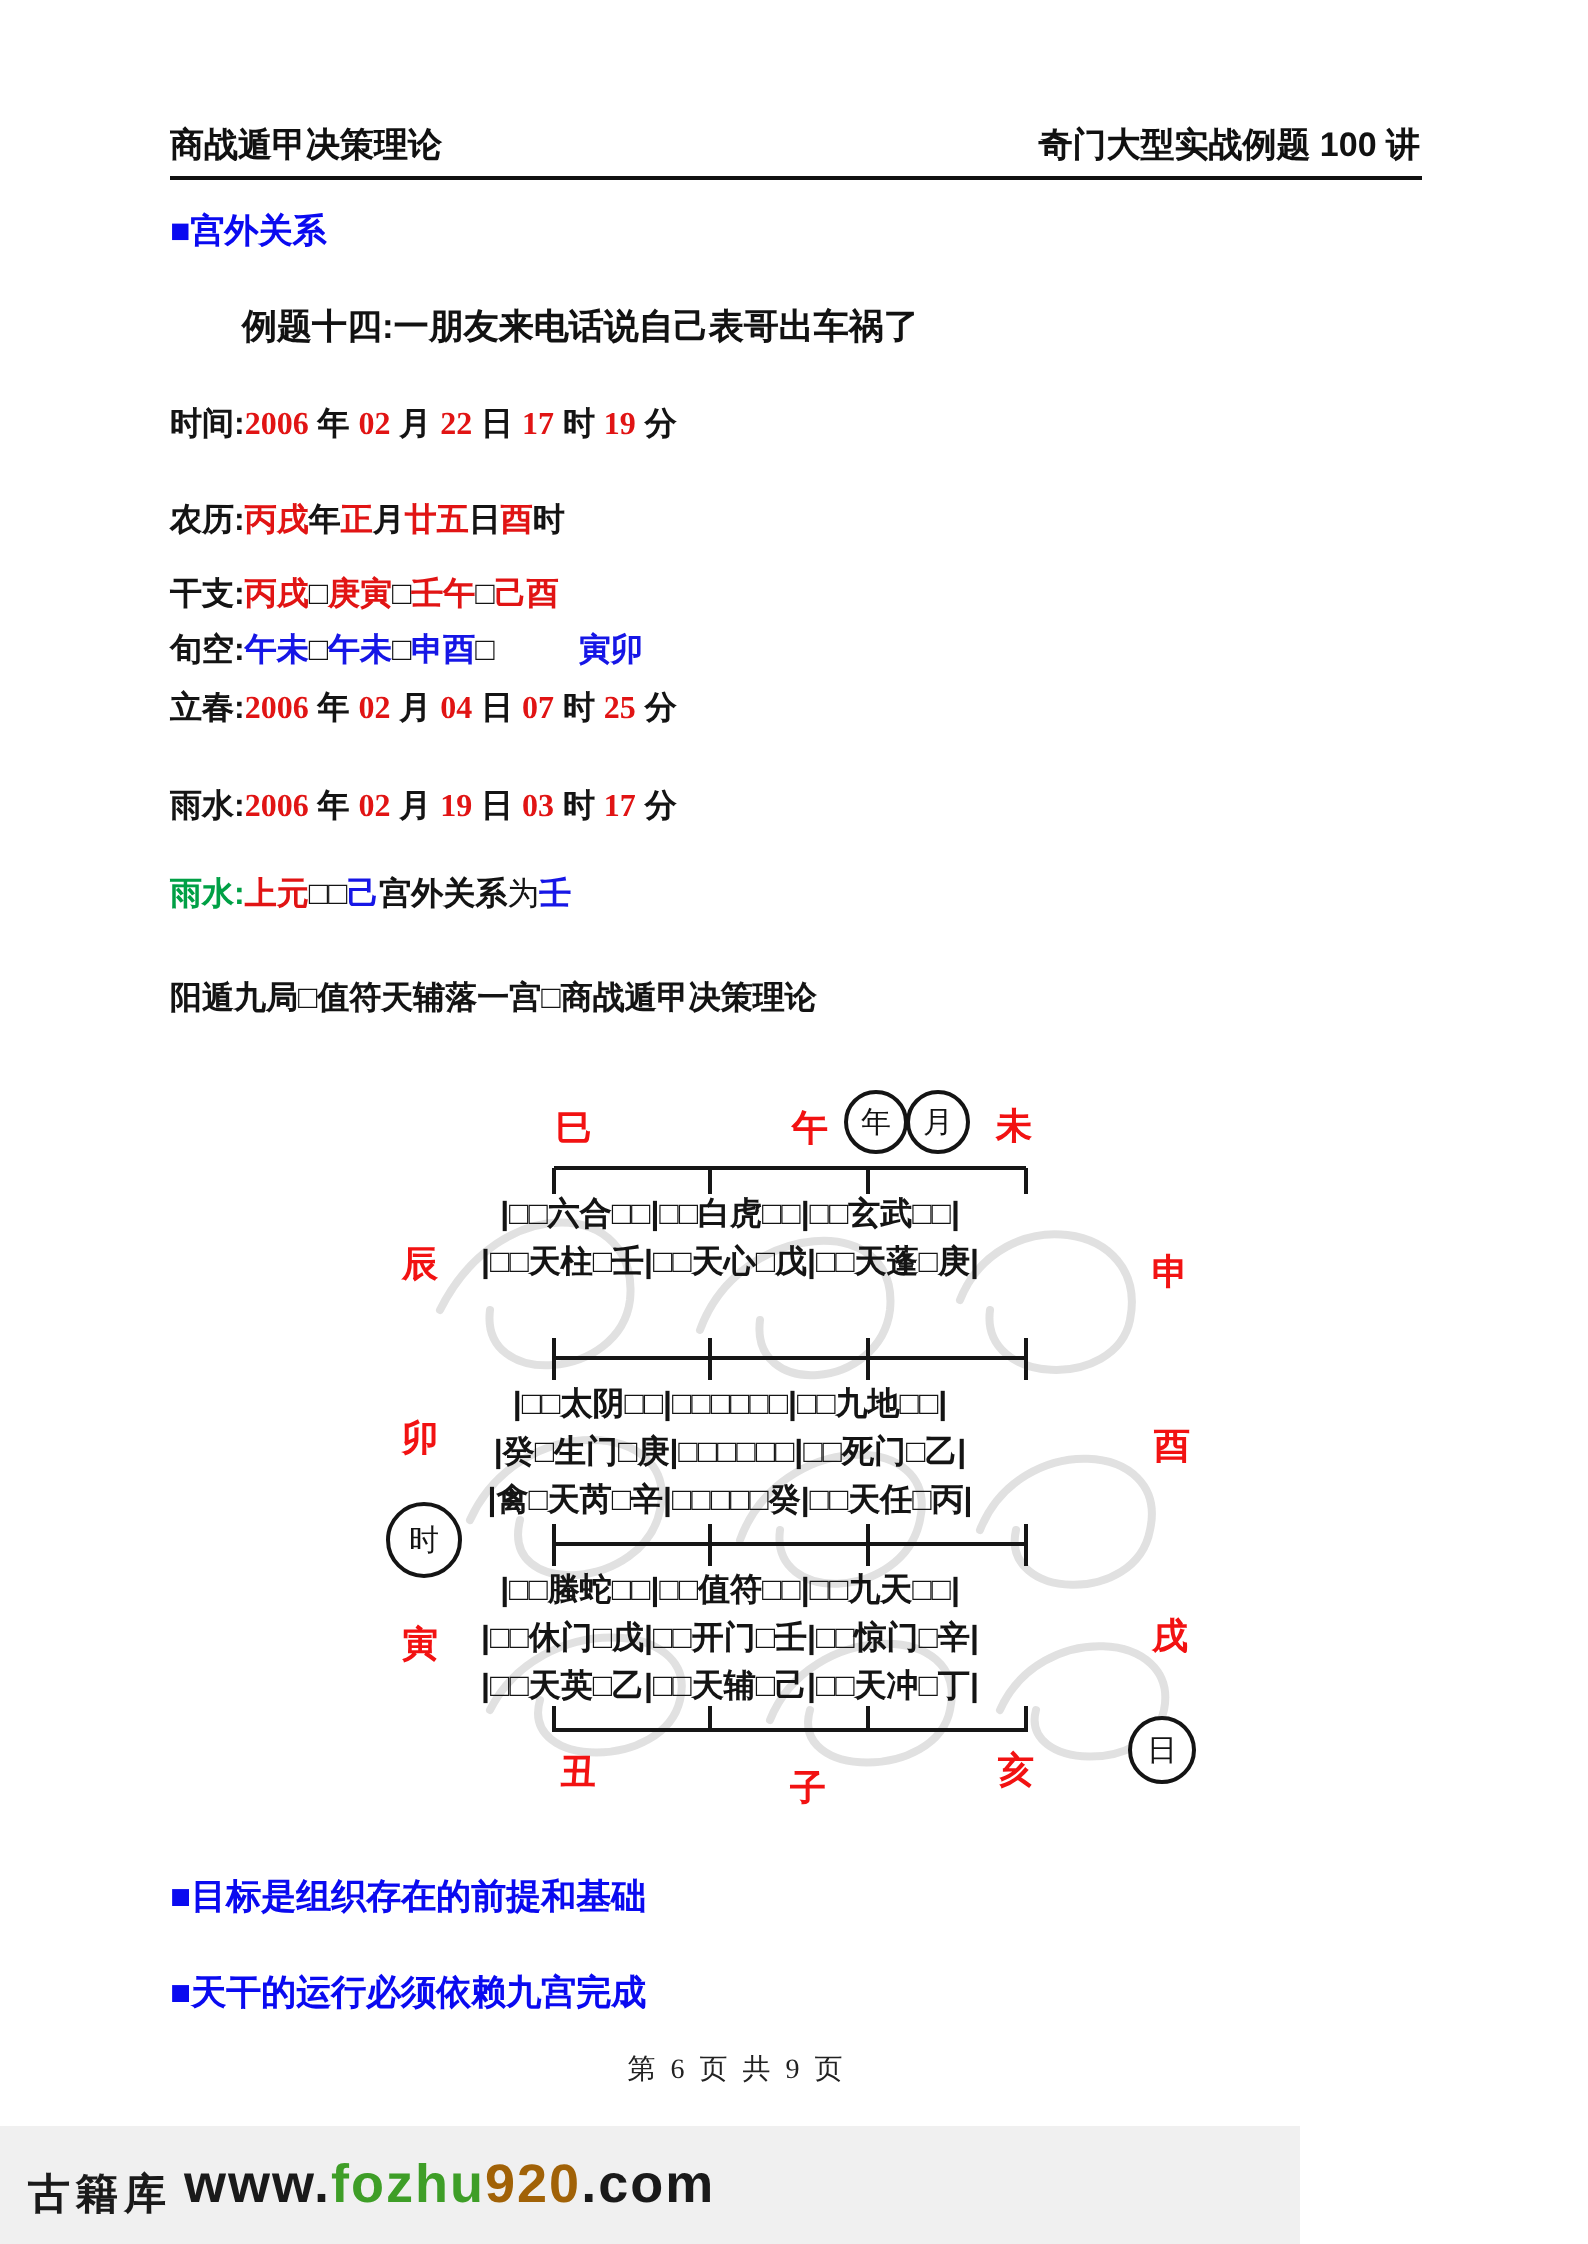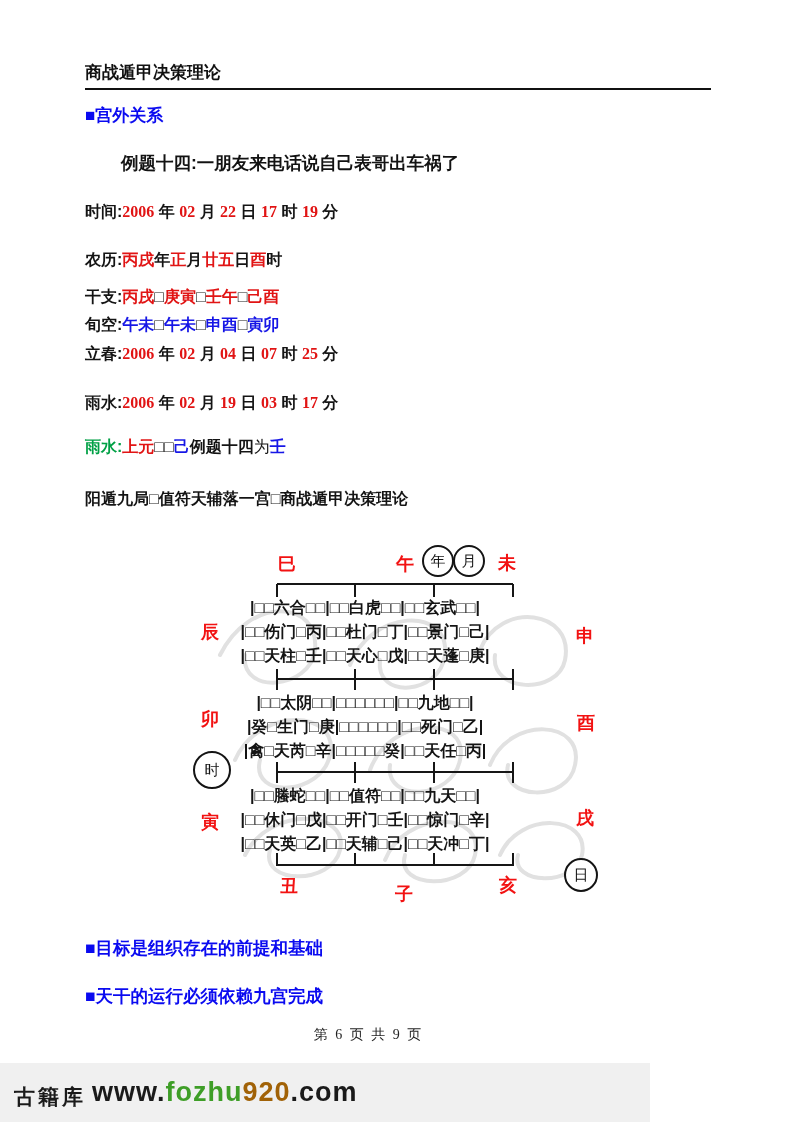--- a/index.html
+++ b/index.html
@@ -34,33 +34,34 @@
   .wbar{top:1063px;left:0;width:650px;height:59px;background:#f0f0f0;}
   .wbar-brand{position:absolute;left:14px;top:20px;font-size:21px;font-weight:700;color:#1a1a1a;letter-spacing:3px;}
   .wbar-url{position:absolute;left:92px;top:14px;font-size:27px;font-weight:700;color:#1a1a1a;letter-spacing:1px;}
 </style>
 </head>
 <body>
 
 <div class="page">
 
   <div class="abs hdr hdr-left">商战遁甲决策理论</div>
+  <div class="abs hdr hdr-right">奇门大型实战例题 100 讲</div>
   <div class="abs rule"></div>
 
   <div class="abs section">■宫外关系</div>
 
   <div class="abs ex-title"><span>例题十四:一朋友来电话说自己表哥出车祸了</span></div>
 
   <div class="abs info" style="top:202px"><span>时间:</span><span style="color: rgb(225, 20, 20); font-family: &quot;Liberation Serif&quot;, serif;">2006</span><span> 年 </span><span style="color: rgb(225, 20, 20); font-family: &quot;Liberation Serif&quot;, serif;">02</span><span> 月 </span><span style="color: rgb(225, 20, 20); font-family: &quot;Liberation Serif&quot;, serif;">22</span><span> 日 </span><span style="color: rgb(225, 20, 20); font-family: &quot;Liberation Serif&quot;, serif;">17</span><span> 时 </span><span style="color: rgb(225, 20, 20); font-family: &quot;Liberation Serif&quot;, serif;">19</span><span> 分</span></div>
   <div class="abs info" style="top:250px"><span>农历:</span><span style="color: rgb(225, 20, 20);">丙戌</span><span>年</span><span style="color: rgb(225, 20, 20);">正</span><span>月</span><span style="color: rgb(225, 20, 20);">廿五</span><span>日</span><span style="color: rgb(225, 20, 20);">酉</span><span>时</span></div>
   <div class="abs info" style="top:287px"><span>干支:</span><span style="color: rgb(225, 20, 20);">丙戌</span><span>□</span><span style="color: rgb(225, 20, 20);">庚寅</span><span>□</span><span style="color: rgb(225, 20, 20);">壬午</span><span>□</span><span style="color: rgb(225, 20, 20);">己酉</span></div>
-  <div class="abs info" style="top:315px"><span>旬空:</span><span style="color: rgb(22, 22, 230);">午未</span><span>□</span><span style="color: rgb(22, 22, 230);">午未</span><span>□</span><span style="color: rgb(22, 22, 230);">申酉</span><span>□</span><span style="color: rgb(22, 22, 230);">寅卯</span></div>
+  <div class="abs info" style="top:315px"><span>旬空:</span><span style="color: rgb(22, 22, 230);">午未</span><span>□</span><span style="color: rgb(22, 22, 230);">午未</span><span>□</span><span style="color: rgb(22, 22, 230);">申酉</span><span>□</span><span style="color: rgb(22, 22, 230); padding-left: 42px;">寅卯</span></div>
   <div class="abs info" style="top:344px"><span>立春:</span><span style="color: rgb(225, 20, 20); font-family: &quot;Liberation Serif&quot;, serif;">2006</span><span> 年 </span><span style="color: rgb(225, 20, 20); font-family: &quot;Liberation Serif&quot;, serif;">02</span><span> 月 </span><span style="color: rgb(225, 20, 20); font-family: &quot;Liberation Serif&quot;, serif;">04</span><span> 日 </span><span style="color: rgb(225, 20, 20); font-family: &quot;Liberation Serif&quot;, serif;">07</span><span> 时 </span><span style="color: rgb(225, 20, 20); font-family: &quot;Liberation Serif&quot;, serif;">25</span><span> 分</span></div>
   <div class="abs info" style="top:393px"><span>雨水:</span><span style="color: rgb(225, 20, 20); font-family: &quot;Liberation Serif&quot;, serif;">2006</span><span> 年 </span><span style="color: rgb(225, 20, 20); font-family: &quot;Liberation Serif&quot;, serif;">02</span><span> 月 </span><span style="color: rgb(225, 20, 20); font-family: &quot;Liberation Serif&quot;, serif;">19</span><span> 日 </span><span style="color: rgb(225, 20, 20); font-family: &quot;Liberation Serif&quot;, serif;">03</span><span> 时 </span><span style="color: rgb(225, 20, 20); font-family: &quot;Liberation Serif&quot;, serif;">17</span><span> 分</span></div>
-  <div class="abs info" style="top:437px"><span style="color: rgb(0, 160, 69);">雨水:</span><span style="color: rgb(225, 20, 20);">上元</span><span>□□</span><span style="color: rgb(22, 22, 230);">己</span><span>例题十四</span><span style="font-weight: 400;">为</span><span style="color: rgb(22, 22, 230);">壬</span></div>
+  <div class="abs info" style="top:437px"><span style="color: rgb(0, 160, 69);">雨水:</span><span style="color: rgb(225, 20, 20);">上元</span><span>□□</span><span style="color: rgb(22, 22, 230);">己</span><span>宫外关系</span><span style="font-weight: 400;">为</span><span style="color: rgb(22, 22, 230);">壬</span></div>
   <div class="abs info" style="top:489px"><span>阳遁九局□值符天辅落一宫□商战遁甲决策理论</span></div>
 
   <svg class="abs wm-svg" width="420" height="330" viewBox="0 0 420 330">
     <g fill="none" stroke="#dcdcdc" stroke-width="4" stroke-linecap="round" opacity="0.85">
       <path d="M30,100 C60,40 130,45 125,95 C120,135 50,140 55,100"></path>
       <path d="M160,110 C180,55 260,50 255,100 C250,140 185,145 190,105"></path>
       <path d="M290,95 C310,45 385,55 375,105 C368,140 300,138 305,100"></path>
       <path d="M45,205 C70,150 150,155 140,200 C132,240 60,245 70,205"></path>
       <path d="M180,215 C200,160 280,160 270,205 C262,245 195,248 200,210"></path>
       <path d="M300,210 C320,160 395,165 385,210 C378,248 310,245 318,210"></path>
@@ -110,21 +111,20 @@
     </div>
     <div class="abs sep sep-bot" style="top:864px">
       <i class="tick t1"></i>
         <i class="tick t2"></i>
         <i class="tick t3"></i>
         <i class="tick t4"></i>
     </div>
 
     <div class="abs grid-band" style="top:596px">
         <div class="grid-line">|□□六合□□|□□白虎□□|□□玄武□□|</div>
-        <div class="grid-line">|□□伤门□丙|□□杜门□丁|□□景门□己|</div>
         <div class="grid-line">|□□天柱□壬|□□天心□戊|□□天蓬□庚|</div>
       </div>
     <div class="abs grid-band" style="top:691px">
         <div class="grid-line">|□□太阴□□|□□□□□□|□□九地□□|</div>
         <div class="grid-line">|癸□生门□庚|□□□□□□|□□死门□乙|</div>
         <div class="grid-line">|禽□天芮□辛|□□□□□癸|□□天任□丙|</div>
       </div>
     <div class="abs grid-band" style="top:784px">
         <div class="grid-line">|□□螣蛇□□|□□值符□□|□□九天□□|</div>
         <div class="grid-line">|□□休门□戊|□□开门□壬|□□惊门□辛|</div>

